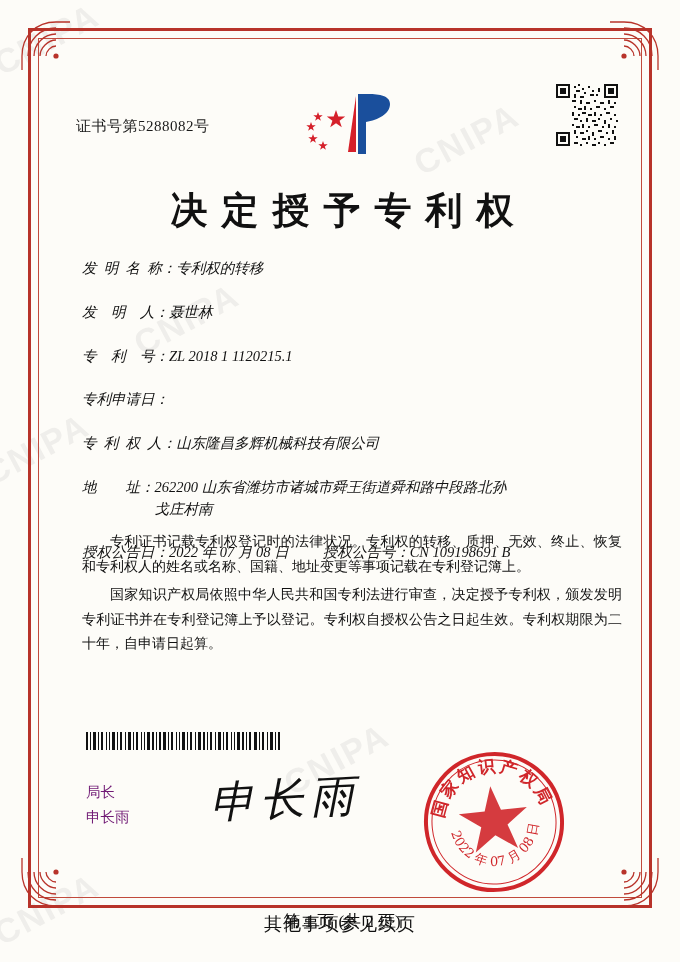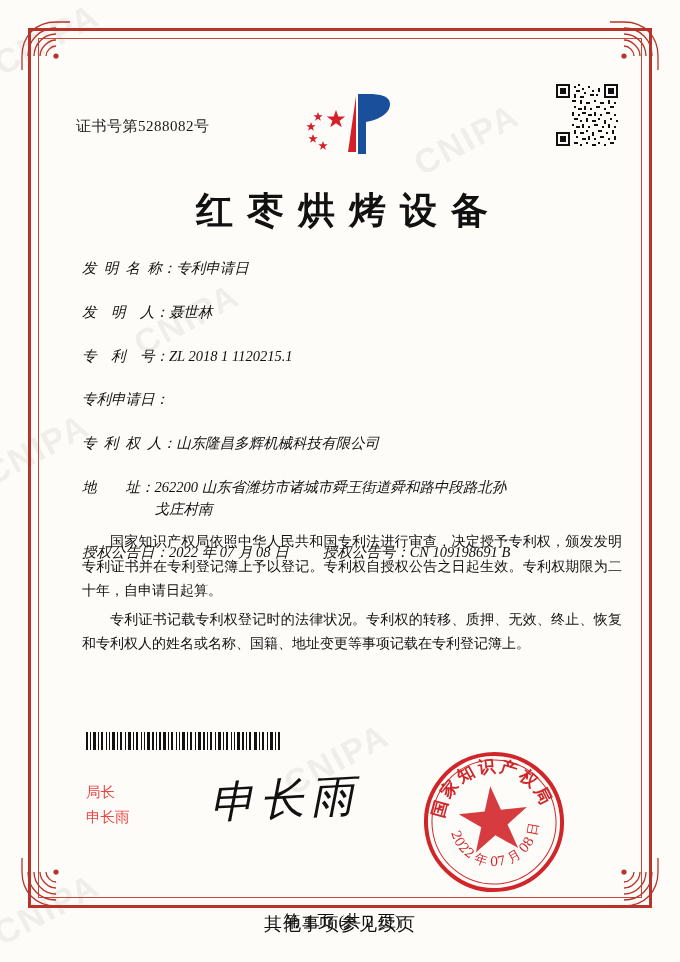--- a/index.html
+++ b/index.html
@@ -164,21 +164,21 @@
     height: 18px;
   }
 
   
   .sign-block {
     position: absolute;
     left: 22px;
     top: 710px;
     font-size: 14.5px;
     line-height: 1.7;
-    color: #ef4444;
+    color: #701a75;
   }
   .signature {
     position: absolute;
     left: 146px;
     top: 700px;
     font-size: 44px;
     font-family: "DejaVu Serif", serif;
     color: #111;
     font-style: italic;
     letter-spacing: 6px;
@@ -392,27 +392,27 @@
         <polygon points="17,46 18.2,49.3 21.7,49.3 18.8,51.4 19.9,54.8 17,52.7 14.1,54.8 15.2,51.4 12.3,49.3 15.8,49.3"></polygon>
         <polygon points="27,53 28.2,56.3 31.7,56.3 28.8,58.4 29.9,61.8 27,59.7 24.1,61.8 25.2,58.4 22.3,56.3 25.8,56.3"></polygon>
       </g>
     </svg>
   </div>
 
   <div class="content">
 
     <div class="cert-no">证书号第5288082号</div>
 
-    <div class="title">红枣烘烤设备</div>
+    <div class="title">决定授予专利权</div>
 
     <div class="fields">
 
       <div class="field-row">
         <span class="field-label">发  明  名  称：</span>
-        <span class="field-value">专利申请日</span>
+        <span class="field-value">专利权的转移</span>
       </div>
 
       <div class="field-row">
         <span class="field-label">发    明    人：</span>
         <span class="field-value">聂世林</span>
       </div>
 
       <div class="field-row">
         <span class="field-label">专    利    号：</span>
         <span class="field-value">ZL 2018 1 1120215.1</span>
@@ -438,22 +438,22 @@
       <div class="field-row">
         <span class="field-label">授权公告日：</span>
         <span>2022 年 07 月 08 日</span>
         <span class="inline-label">授权公告号：</span>
         <span>CN 109198691 B</span>
       </div>
 
     </div>
 
     <div class="paragraphs">
+      <p>专利证书记载专利权登记时的法律状况。专利权的转移、质押、无效、终止、恢复和专利权人的姓名或名称、国籍、地址变更等事项记载在专利登记簿上。</p>
       <p>国家知识产权局依照中华人民共和国专利法进行审查，决定授予专利权，颁发发明专利证书并在专利登记簿上予以登记。专利权自授权公告之日起生效。专利权期限为二十年，自申请日起算。</p>
-      <p>专利证书记载专利权登记时的法律状况。专利权的转移、质押、无效、终止、恢复和专利权人的姓名或名称、国籍、地址变更等事项记载在专利登记簿上。</p>
     </div>
 
     <div class="barcode">
       <svg width="196" height="18" viewBox="0 0 196 18" shape-rendering="crispEdges">
         <g fill="#111">
           <rect x="0" y="0" width="2" height="18"></rect>
             <rect x="4" y="0" width="1" height="18"></rect>
           <rect x="7" y="0" width="3" height="18"></rect>
             <rect x="12" y="0" width="1" height="18"></rect>
           <rect x="15" y="0" width="2" height="18"></rect>

